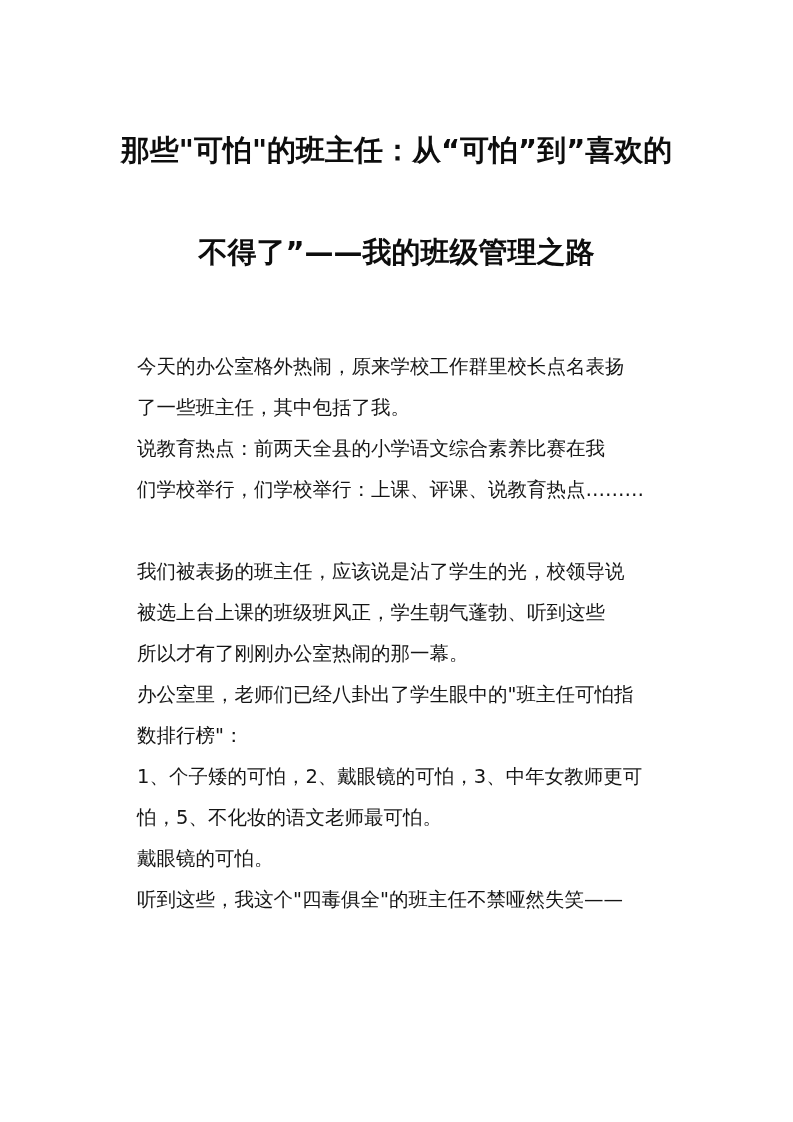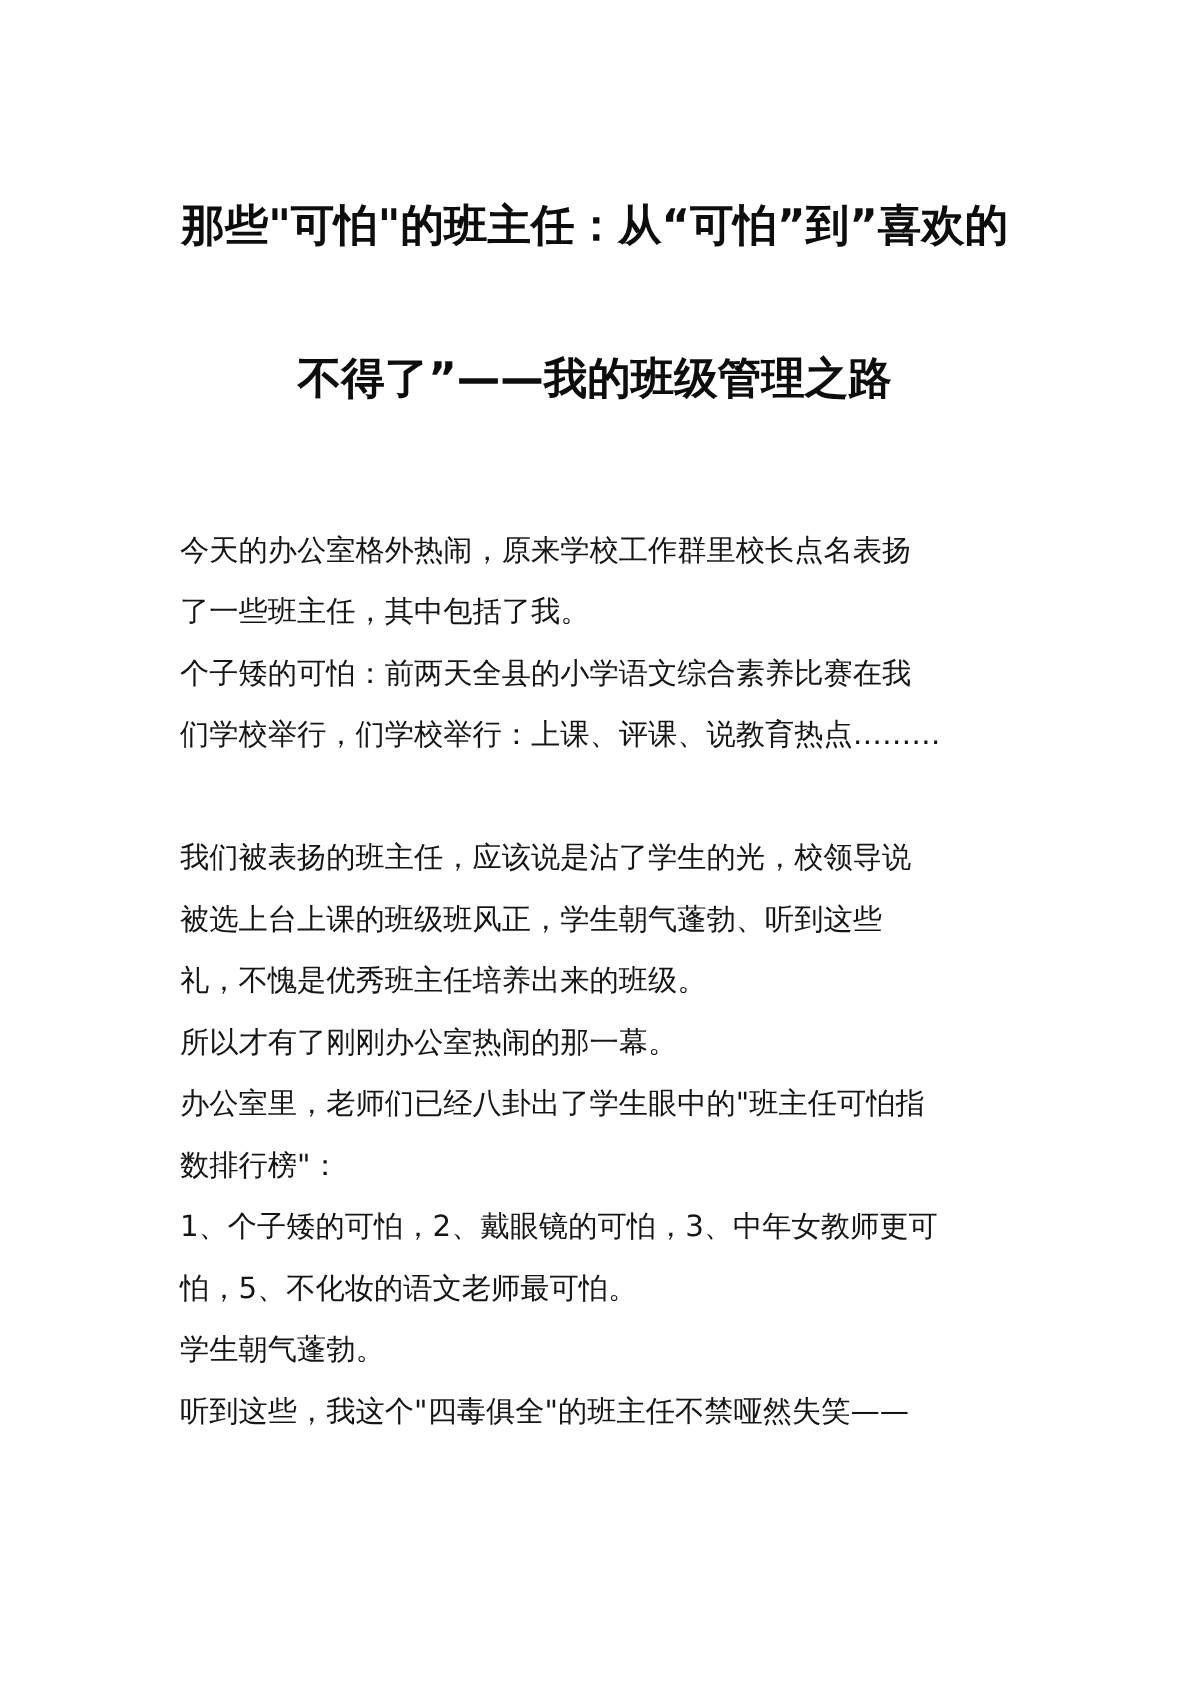--- a/index.html
+++ b/index.html
@@ -43,43 +43,43 @@
       width: 555px;
       font-size: 19.5px;
       line-height: 41px;
       color: #151515;
     }
     .line {
       display: block;
       height: 41px;
       white-space: nowrap;
       overflow: visible;
+      margin-left: 17px;
     }
     .blank {
       display: block;
       height: 41px;
     }
   </style>
 </head>
 <body>
 
 <div class="page">
   <div class="title line1">那些"可怕"的班主任：从“可怕”到”喜欢的</div>
   <div class="title line2">不得了”——我的班级管理之路</div>
 
   <div class="body-text" style="top:346px;">
     <span class="line">今天的办公室格外热闹，原来学校工作群里校长点名表扬</span>
     <span class="line">了一些班主任，其中包括了我。</span>
-    <span class="line">个子矮的可怕：前两天全县的小学语文综合素养比赛在我</span>
+    <span class="line">说教育热点：前两天全县的小学语文综合素养比赛在我</span>
     <span class="line">们学校举行，们学校举行：上课、评课、说教育热点………</span>
     <span class="blank"></span>
     <span class="line">我们被表扬的班主任，应该说是沾了学生的光，校领导说</span>
     <span class="line">被选上台上课的班级班风正，学生朝气蓬勃、听到这些</span>
-    <span class="line">礼，不愧是优秀班主任培养出来的班级。</span>
     <span class="line">所以才有了刚刚办公室热闹的那一幕。</span>
     <span class="line">办公室里，老师们已经八卦出了学生眼中的"班主任可怕指</span>
     <span class="line">数排行榜"：</span>
     <span class="line">1、个子矮的可怕，2、戴眼镜的可怕，3、中年女教师更可</span>
     <span class="line">怕，5、不化妆的语文老师最可怕。</span>
-    <span class="line">学生朝气蓬勃。</span>
+    <span class="line">戴眼镜的可怕。</span>
     <span class="line">听到这些，我这个"四毒俱全"的班主任不禁哑然失笑——</span>
   </div>
 </div>
 
 </body></html>

